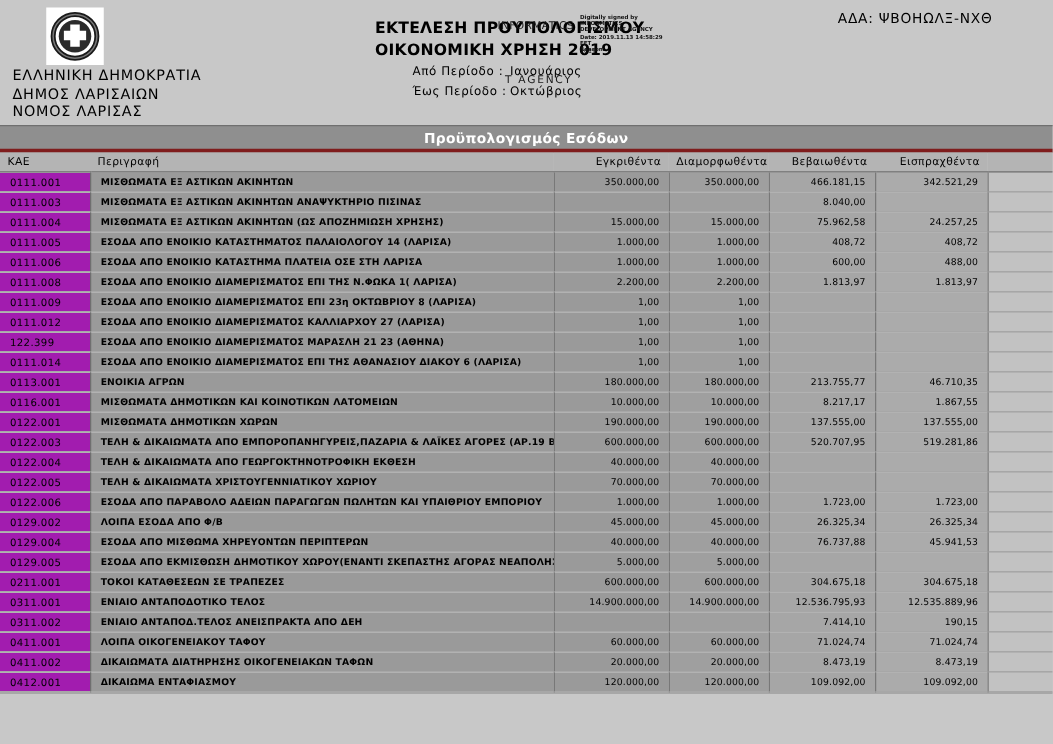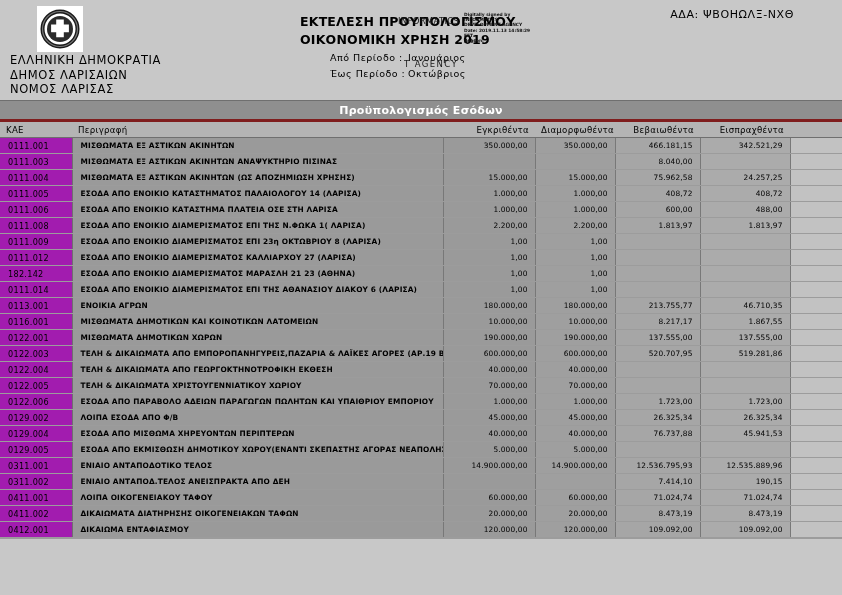--- a/index.html
+++ b/index.html
@@ -224,21 +224,21 @@
           <tr>
             <td class="kae">0111.012</td>
             <td class="desc">ΕΣΟΔΑ ΑΠΟ ΕΝΟΙΚΙΟ ΔΙΑΜΕΡΙΣΜΑΤΟΣ ΚΑΛΛΙΑΡΧΟΥ 27 (ΛΑΡΙΣΑ)</td>
             <td class="num">1,00</td>
             <td class="num v2">1,00</td>
             <td class="num v3"></td>
             <td class="num v4"></td>
             <td class="pad"></td>
           </tr>
           <tr>
-            <td class="kae">182.142</td>
+            <td class="kae">122.399</td>
             <td class="desc">ΕΣΟΔΑ ΑΠΟ ΕΝΟΙΚΙΟ ΔΙΑΜΕΡΙΣΜΑΤΟΣ ΜΑΡΑΣΛΗ 21 23 (ΑΘΗΝΑ)</td>
             <td class="num">1,00</td>
             <td class="num v2">1,00</td>
             <td class="num v3"></td>
             <td class="num v4"></td>
             <td class="pad"></td>
           </tr>
           <tr>
             <td class="kae">0111.014</td>
             <td class="desc">ΕΣΟΔΑ ΑΠΟ ΕΝΟΙΚΙΟ ΔΙΑΜΕΡΙΣΜΑΤΟΣ ΕΠΙ ΤΗΣ ΑΘΑΝΑΣΙΟΥ ΔΙΑΚΟΥ 6 (ΛΑΡΙΣΑ)</td>
@@ -332,20 +332,29 @@
           <tr>
             <td class="kae">0129.005</td>
             <td class="desc">ΕΣΟΔΑ ΑΠΟ ΕΚΜΙΣΘΩΣΗ ΔΗΜΟΤΙΚΟΥ ΧΩΡΟΥ(ΕΝΑΝΤΙ ΣΚΕΠΑΣΤΗΣ ΑΓΟΡΑΣ ΝΕΑΠΟΛΗΣ)</td>
             <td class="num">5.000,00</td>
             <td class="num v2">5.000,00</td>
             <td class="num v3"></td>
             <td class="num v4"></td>
             <td class="pad"></td>
           </tr>
           <tr>
+            <td class="kae">0211.001</td>
+            <td class="desc">ΤΟΚΟΙ ΚΑΤΑΘΕΣΕΩΝ ΣΕ ΤΡΑΠΕΖΕΣ</td>
+            <td class="num">600.000,00</td>
+            <td class="num v2">600.000,00</td>
+            <td class="num v3">304.675,18</td>
+            <td class="num v4">304.675,18</td>
+            <td class="pad"></td>
+          </tr>
+          <tr>
             <td class="kae">0311.001</td>
             <td class="desc">ΕΝΙΑΙΟ ΑΝΤΑΠΟΔΟΤΙΚΟ ΤΕΛΟΣ</td>
             <td class="num">14.900.000,00</td>
             <td class="num v2">14.900.000,00</td>
             <td class="num v3">12.536.795,93</td>
             <td class="num v4">12.535.889,96</td>
             <td class="pad"></td>
           </tr>
           <tr>
             <td class="kae">0311.002</td>

